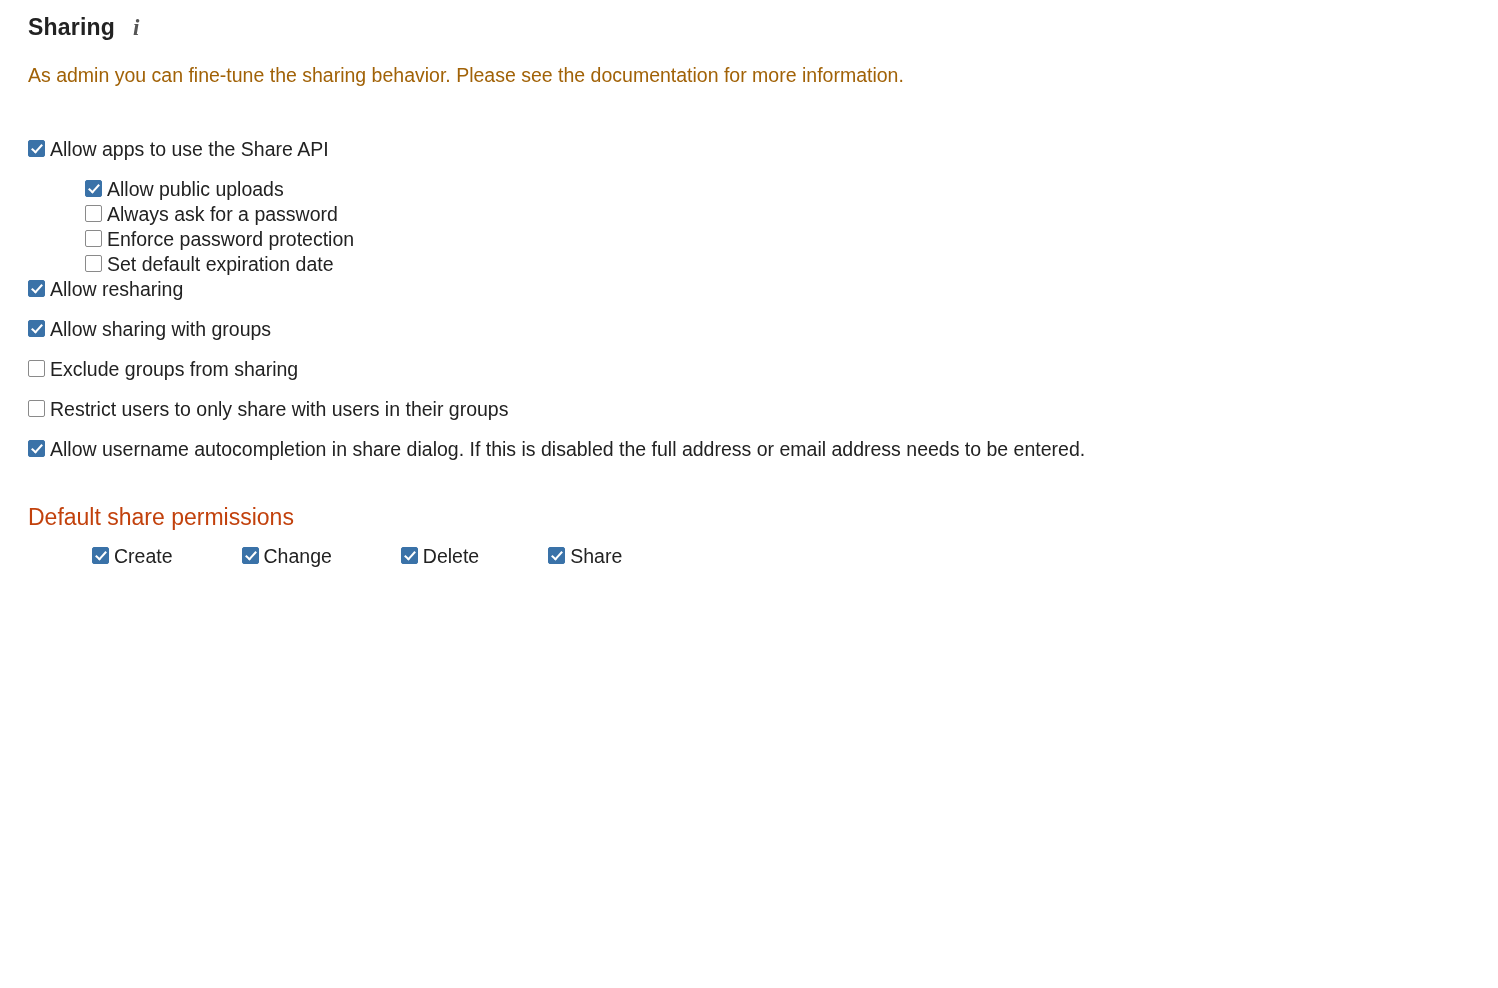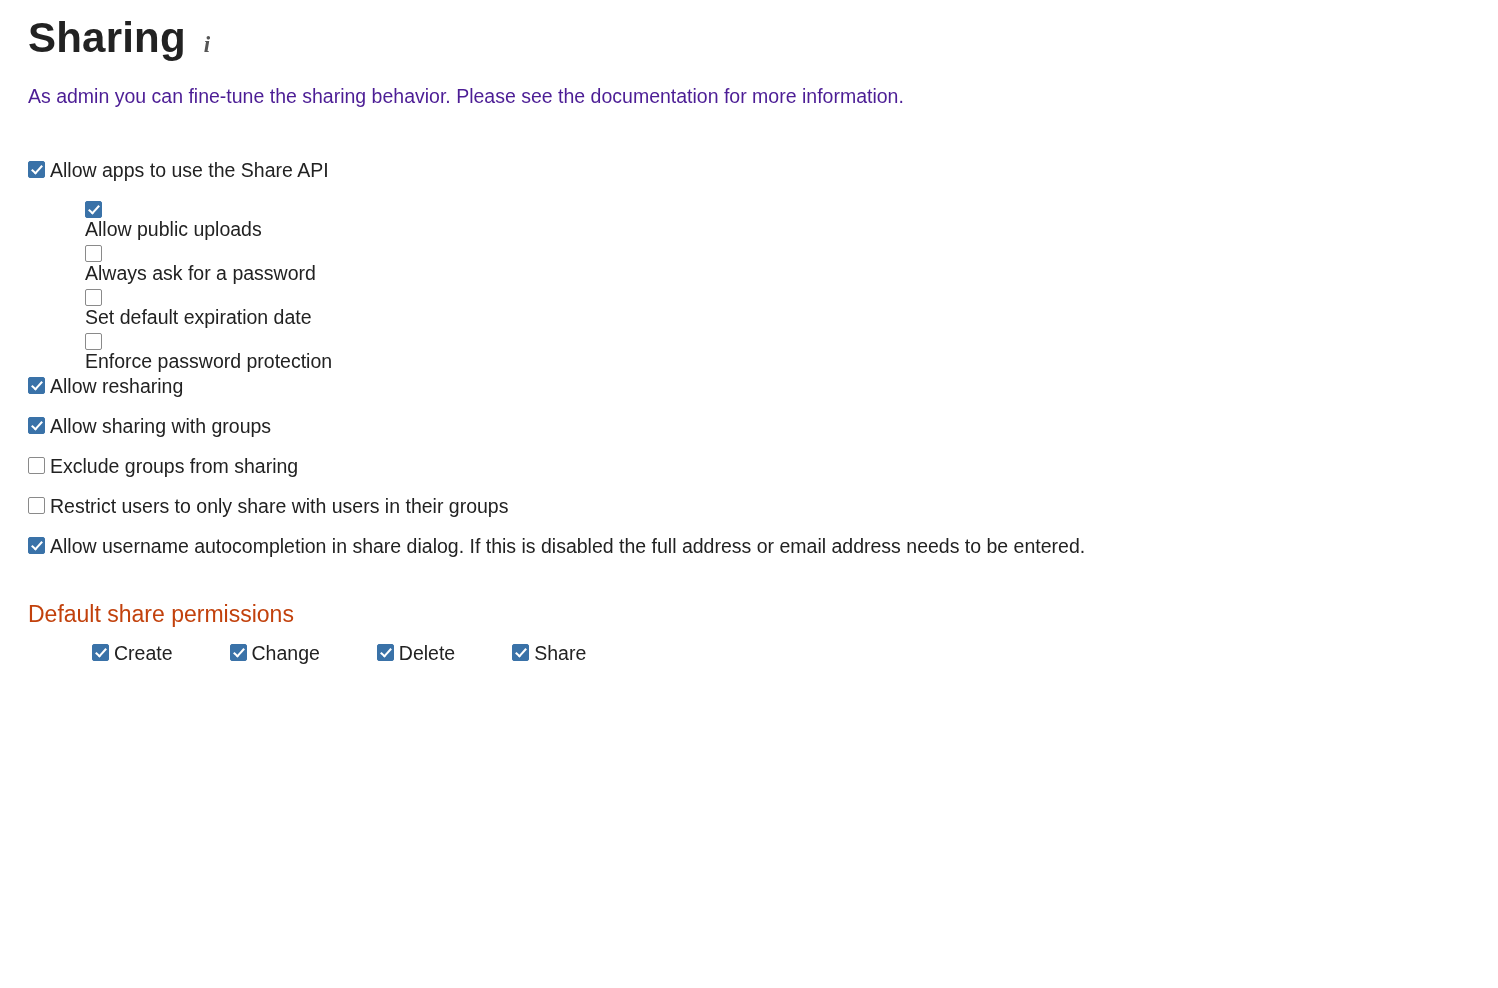--- a/index.html
+++ b/index.html
@@ -18,50 +18,49 @@
     padding: 14px 28px 0 28px;
     box-sizing: border-box;
   }
   .title-row {
     display: flex;
     align-items: baseline;
     gap: 18px;
     margin: 0 0 6px 0;
   }
   .page-title {
-    font-size: 42px;
+    font-size: 23px;
     font-weight: bold;
     color: #222222;
     letter-spacing: 0.2px;
   }
   .info-icon {
     font-family: "Liberation Serif", serif;
     font-style: italic;
     font-size: 23px;
     font-weight: bold;
     color: #555555;
     cursor: pointer;
   }
   .description {
     font-size: 19.5px;
-    color: #4c1d95;
+    color: #a16207;
     margin: 22px 0 0 0;
     line-height: 1.3;
   }
   .options {
     margin-top: 50px;
   }
   .opt {
     display: flex;
     align-items: flex-start;
     margin-bottom: 18px;
   }
   .opt.tight {
     margin-bottom: 3px;
-    flex-direction: column;
   }
   .opt.indent {
     margin-left: 57px;
   }
   .opt-label {
     font-size: 19.5px;
     color: #222222;
     line-height: 22px;
     user-select: none;
     cursor: pointer;
@@ -99,21 +98,21 @@
   .section-heading {
     font-size: 23px;
     color: #c2410c;
     margin: 44px 0 14px 0;
     font-weight: normal;
   }
   .perm-row {
     display: flex;
     align-items: flex-start;
     margin-left: 64px;
-    gap: 0;
+    gap: 12px;
   }
   .perm {
     display: flex;
     align-items: flex-start;
     margin-right: 57px;
   }
   .perm .opt-label {
     font-size: 19.5px;
   }
 </style>
@@ -137,25 +136,25 @@
       <div class="opt indent tight">
         <span class="cb on"></span>
         <span class="opt-label">Allow public uploads</span>
       </div>
       <div class="opt indent tight">
         <span class="cb off"></span>
         <span class="opt-label">Always ask for a password</span>
       </div>
       <div class="opt indent tight">
         <span class="cb off"></span>
-        <span class="opt-label">Set default expiration date</span>
+        <span class="opt-label">Enforce password protection</span>
       </div>
       <div class="opt indent tight">
         <span class="cb off"></span>
-        <span class="opt-label">Enforce password protection</span>
+        <span class="opt-label">Set default expiration date</span>
       </div>
       <div class="opt">
         <span class="cb on"></span>
         <span class="opt-label">Allow resharing</span>
       </div>
       <div class="opt">
         <span class="cb on"></span>
         <span class="opt-label">Allow sharing with groups</span>
       </div>
       <div class="opt">

